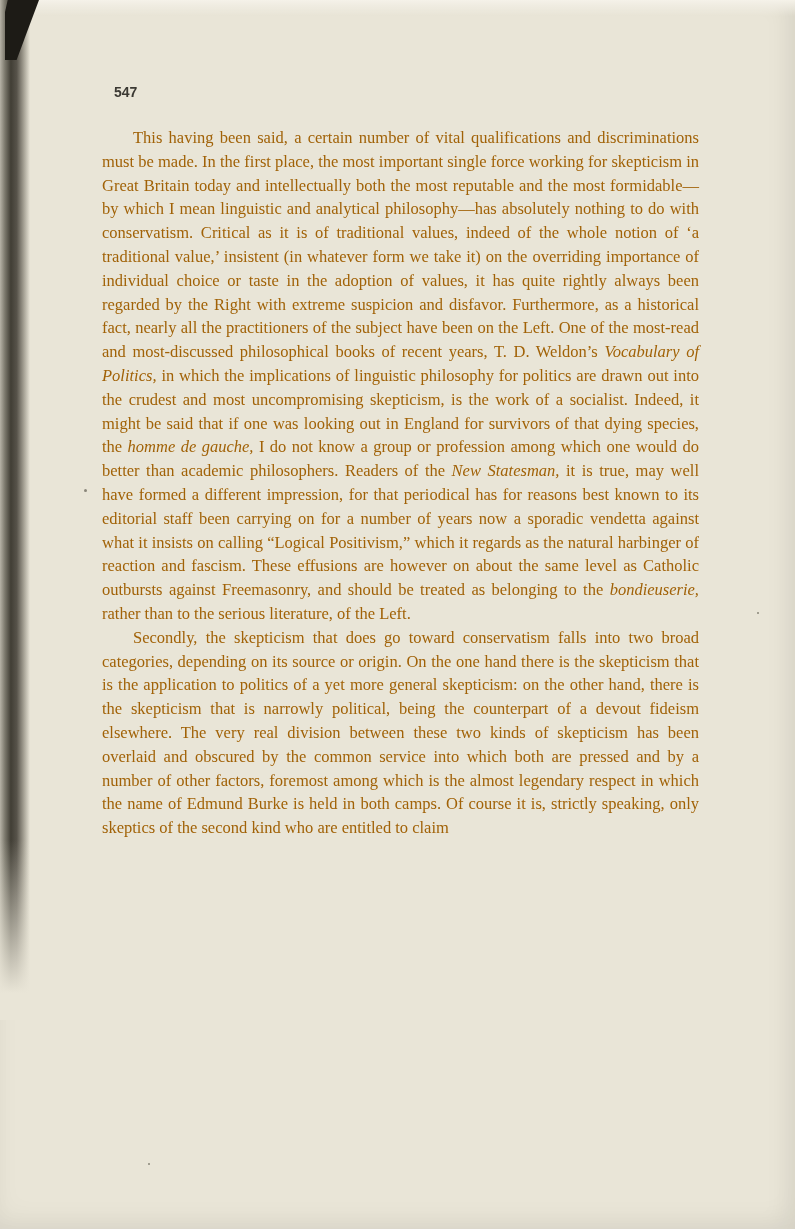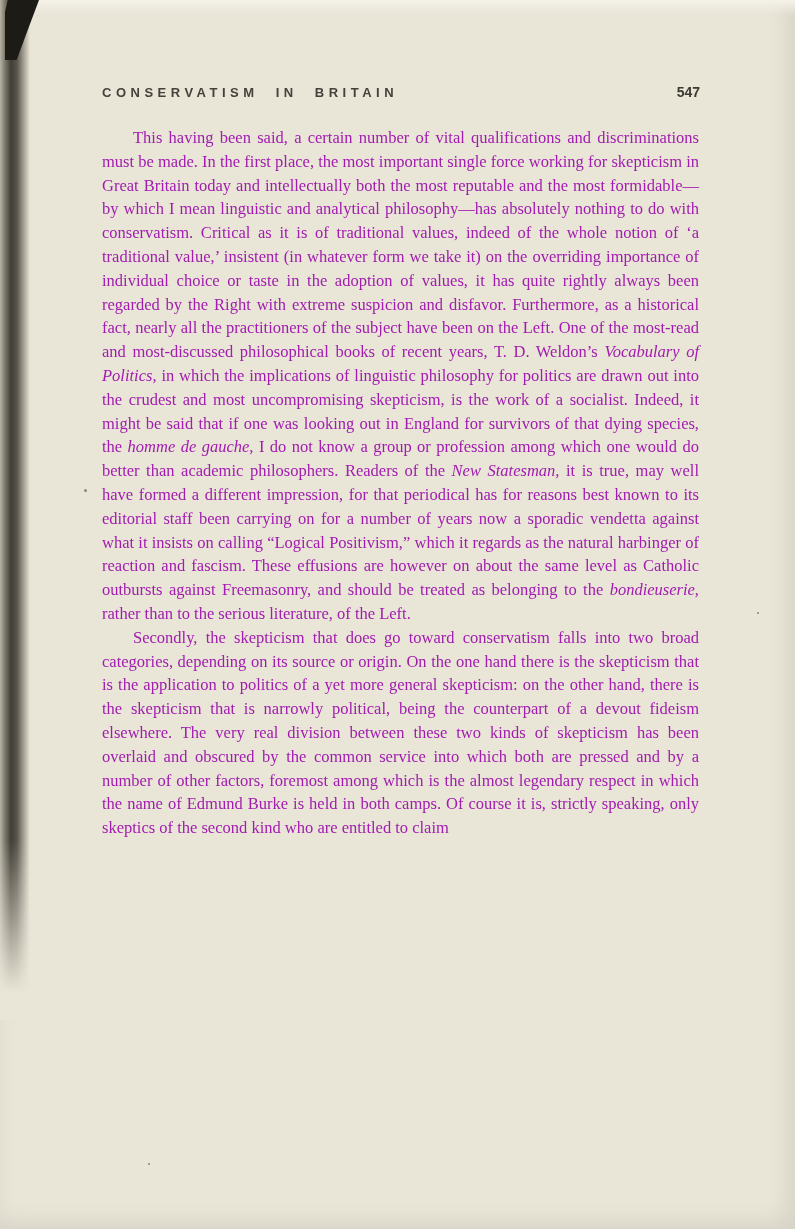--- a/index.html
+++ b/index.html
@@ -70,21 +70,21 @@
     font-family: "Liberation Sans", sans-serif;
     font-size: 14px;
     font-weight: 700;
     color: #3b3933;
     margin-left: 12px;
   }
   .text-block {
     position: absolute;
     left: 102px; top: 126px;
     width: 597px;
-    color: #a21caf;
+    color: #a16207;
     font-size: 16.5px;
     line-height: 23.8px;
     text-align: justify;
   }
   .para {
     margin: 0;
     text-indent: 31px;
   }
   .para em { font-style: italic; }
   .speck {
@@ -104,21 +104,20 @@
   <div class="scan-top-edge"></div>
   <div class="binding"></div>
   <div class="binding-fade"></div>
   <div class="corner"></div>
 
   <div class="speck speck-1"></div>
   <div class="speck speck-2"></div>
   <div class="speck speck-3"></div>
 
   <header class="running-header">
-    <span class="header-title">CONSERVATISM IN BRITAIN</span>
     <span class="page-number">547</span>
   </header>
 
   <main class="text-block">
     <p class="para"><span>This having been said, a certain number of vital qualifications and discriminations must be made. In the first place, the most important single force working for skepticism in Great Britain today and intellectually both the most reputable and the most formidable—by which I mean linguistic and analytical philosophy—has absolutely nothing to do with conservatism. Critical as it is of traditional values, indeed of the whole notion of ‘a traditional value,’ insistent (in whatever form we take it) on the overriding importance of individual choice or taste in the adoption of values, it has quite rightly always been regarded by the Right with extreme suspicion and disfavor. Furthermore, as a historical fact, nearly all the practitioners of the subject have been on the Left. One of the most-read and most-discussed philosophical books of recent years, T. D. Weldon’s </span><em>Vocabulary of Politics,</em><span> in which the implications of linguistic philosophy for politics are drawn out into the crudest and most uncompromising skepticism, is the work of a socialist. Indeed, it might be said that if one was looking out in England for survivors of that dying species, the </span><em>homme de gauche,</em><span> I do not know a group or profession among which one would do better than academic philosophers. Readers of the </span><em>New Statesman,</em><span> it is true, may well have formed a different impression, for that periodical has for reasons best known to its editorial staff been carrying on for a number of years now a sporadic vendetta against what it insists on calling “Logical Positivism,” which it regards as the natural harbinger of reaction and fascism. These effusions are however on about the same level as Catholic outbursts against Freemasonry, and should be treated as belonging to the </span><em>bondieuserie,</em><span> rather than to the serious literature, of the Left.</span></p>
     <p class="para"><span>Secondly, the skepticism that does go toward conservatism falls into two broad categories, depending on its source or origin. On the one hand there is the skepticism that is the application to politics of a yet more general skepticism: on the other hand, there is the skepticism that is narrowly political, being the counterpart of a devout fideism elsewhere. The very real division between these two kinds of skepticism has been overlaid and obscured by the common service into which both are pressed and by a number of other factors, foremost among which is the almost legendary respect in which the name of Edmund Burke is held in both camps. Of course it is, strictly speaking, only skeptics of the second kind who are entitled to claim</span></p>
   </main>
 
 </div>
 

